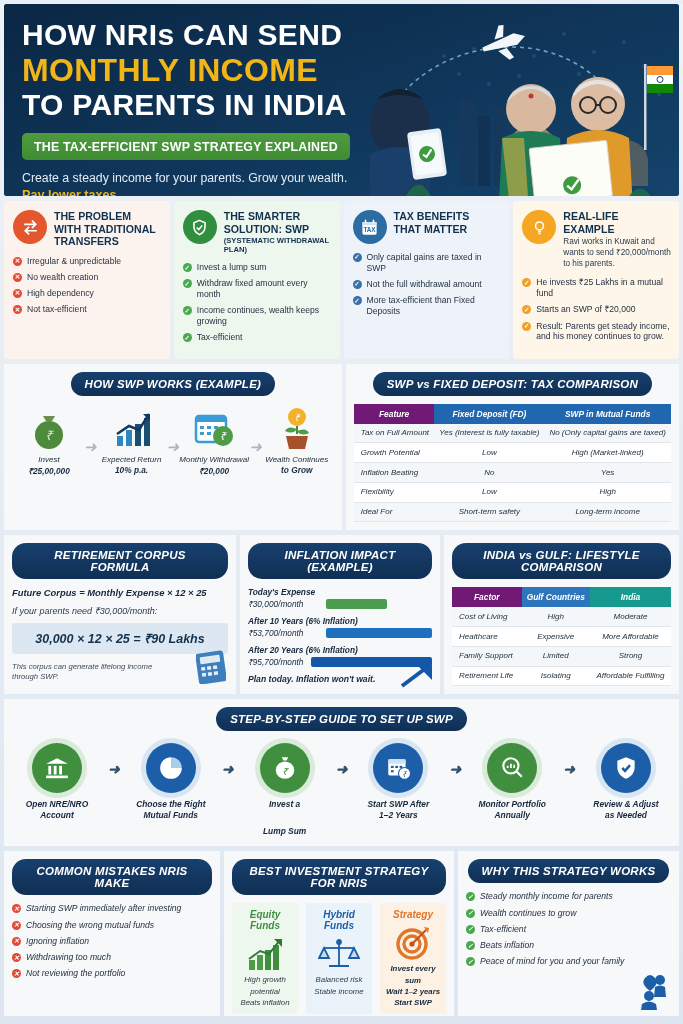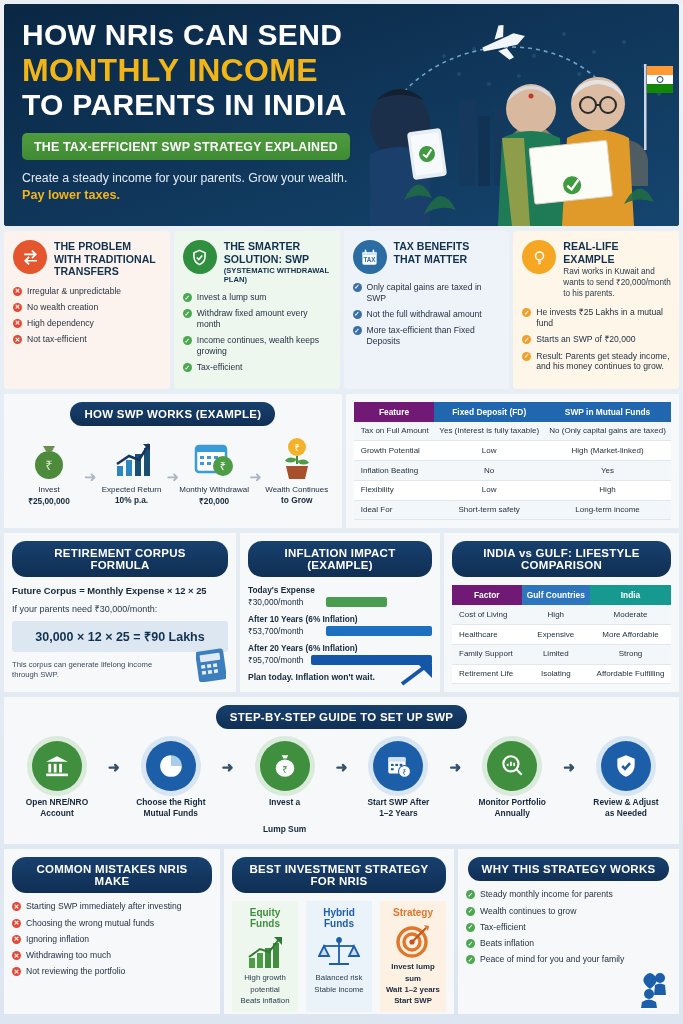--- a/index.html
+++ b/index.html
@@ -6,41 +6,41 @@
   body {
     width: 683px; height: 1024px;
     font-family: "Liberation Sans", sans-serif;
     background: #e8eef5;
     overflow: hidden;
   }
   .page { width: 683px; height: 1024px; position: relative; background: linear-gradient(180deg,#eef2f7 0%, #dde6f0 100%); }
 
   
   .hero {
-    position: relative; height: 222px; margin: 4px 4px 0 4px;
+    position: relative; height: 192px; margin: 4px 4px 0 4px;
     background: radial-gradient(ellipse at 75% 45%, #123a63 0%, #0c2b4d 45%, #08213d 100%);
     border-radius: 3px; overflow: hidden;
   }
   .hero-art { position:absolute; inset:0; }
   .hero-text { position: relative; padding: 16px 0 0 18px; width: 420px; }
   .h-line { font-weight: 800; letter-spacing: .3px; line-height: 1.0; }
   .h1a { font-size: 30px; color: #ffffff; }
   .h1b { font-size: 32px; color: #f2b518; margin-top: 4px; }
   .h1c { font-size: 30px; color: #ffffff; margin-top: 4px; }
   .hero-badge {
     display:inline-block; margin-top: 13px; background: linear-gradient(180deg,#4f9c3f,#3e8b33);
     color:#fff; font-size: 12.4px; font-weight: 700; padding: 7px 12px 6px 12px; border-radius: 5px;
     letter-spacing:.2px;
   }
   .hero-sub { margin-top: 11px; color:#e3ecf6; font-size: 12.3px; }
   .hero-sub2 { margin-top: 3px; color:#f2b518; font-size: 12.6px; font-weight: 700; }
 
   
   .row { display:flex; margin: 5px 4px 0 4px; gap: 4px; }
-  .card { background:#f6f8fa; border-radius: 0; padding: 8px; }
+  .card { background:#f6f8fa; border-radius: 0; padding: 8px; font-style: italic; }
   .pill {
     display:block; text-align:center; background: linear-gradient(180deg,#17406e,#102f54);
     color:#fff; font-weight:800; font-size:11.5px; letter-spacing:.25px;
     padding: 6px 14px; border-radius: 14px; margin: 0 auto 8px auto; width: fit-content;
   }
 
   
   .feat { flex:1; border-radius:4px; padding: 9px 8px 10px 9px; }
   .feat.c1 { background:#fdf3ee; }
   .feat.c2 { background:#eef7ee; }
@@ -402,20 +402,21 @@
                 <path d="M8 29h22l-3 13h-16z" fill="#a8502c"></path>
               </svg>
           </div>
           <div class="swp-lbl">Wealth Continues</div>
           <div class="swp-val">to Grow</div>
         </div>
       </div>
     </div>
 
     <div class="card" style="flex:1;">
+      <div class="pill">SWP vs FIXED DEPOSIT: TAX COMPARISON</div>
       <table class="tbl">
         <thead>
             <tr>
           <th class="th-dark">Feature</th>
           <th class="th-mid">Fixed Deposit (FD)</th>
           <th class="th-mid">SWP in Mutual Funds</th>
         </tr>
           </thead>
         <tbody>
           <tr>
@@ -694,21 +695,21 @@
           <div class="trio-h" style="color:#e0762c;">Strategy</div>
           <div class="trio-ic">
             <svg width="40" height="36" viewBox="0 0 40 36">
                 <circle cx="19" cy="19" r="14" fill="none" stroke="#e0762c" stroke-width="3.4"></circle>
                 <circle cx="19" cy="19" r="8" fill="none" stroke="#e0762c" stroke-width="3.4"></circle>
                 <circle cx="19" cy="19" r="2.6" fill="#c4541f"></circle>
                 <path d="M19 19 L33 5" stroke="#c4541f" stroke-width="2.2"></path>
                 <path d="M31 2l5 1 -1 5z" fill="#e0762c"></path>
               </svg>
           </div>
-          <div class="trio-t bold">Invest lump sum</div>
+          <div class="trio-t bold">Invest every sum</div>
           <div class="trio-t bold">Wait 1–2 years</div>
           <div class="trio-t bold">Start SWP</div>
         </div>
       </div>
     </div>
 
     <div class="card" style="flex:1; position:relative;">
       <div class="pill">WHY THIS STRATEGY WORKS</div>
       <div class="bitem">
           <span class="dot d-grn">✓</span>

